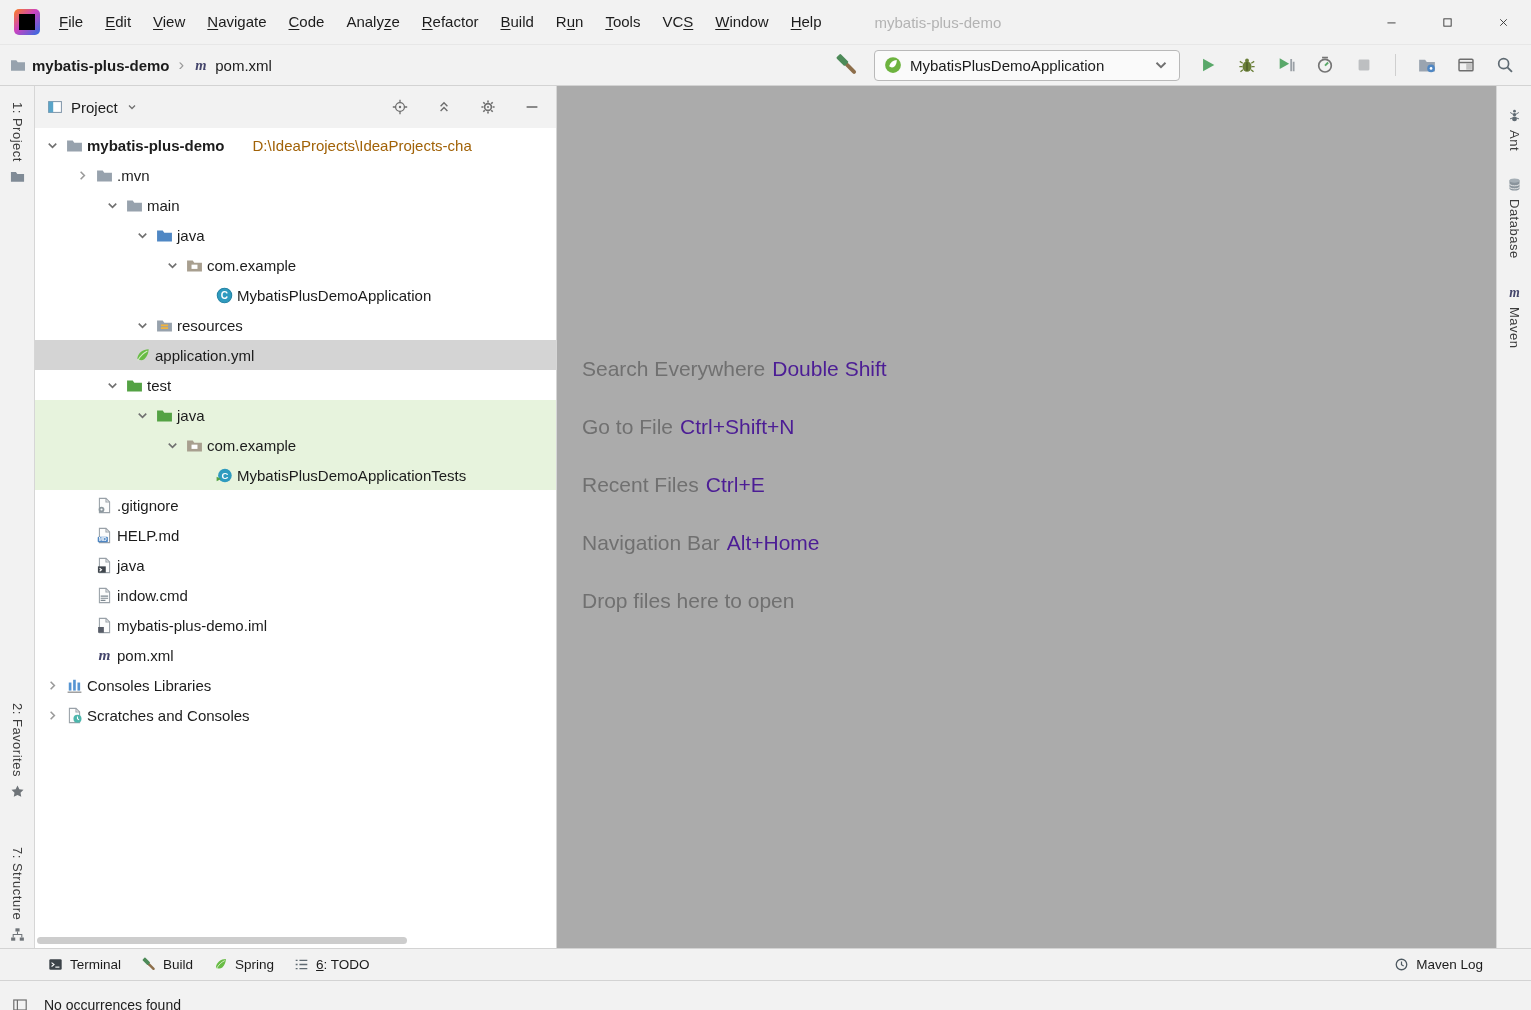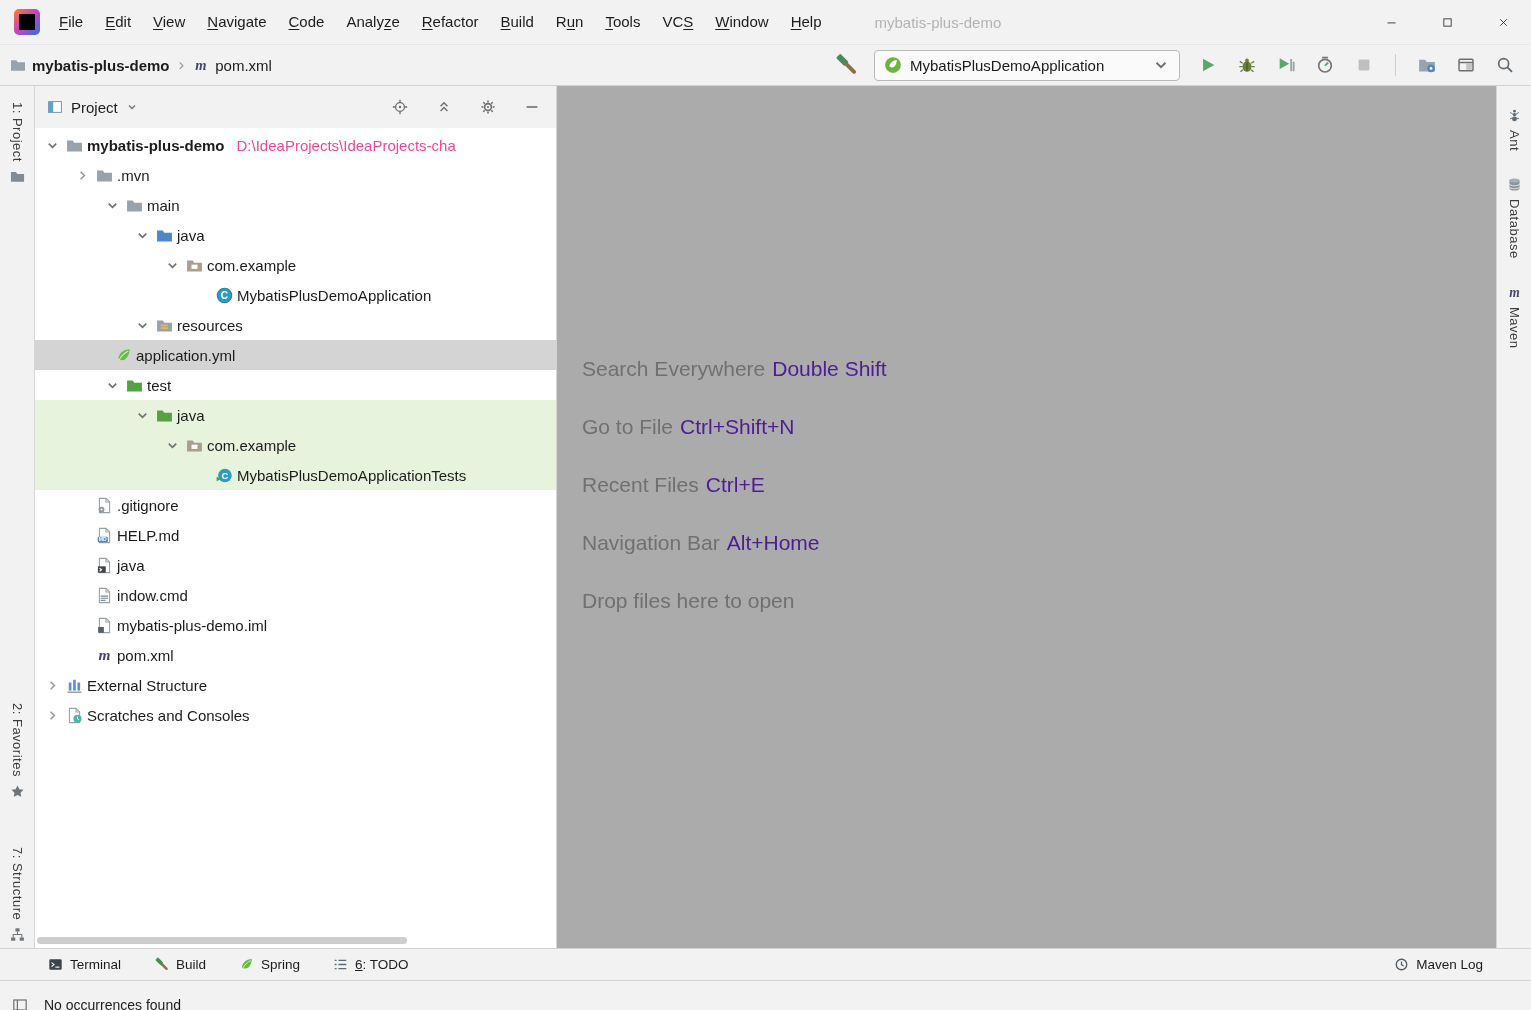--- a/index.html
+++ b/index.html
@@ -55,33 +55,33 @@
   .panel-header{height:42px;background:#f2f2f2;display:flex;align-items:center;gap:8px;padding:0 12px;flex:none}
   .panel-title{font-size:15px}
   .panel-header-icons{margin-left:auto;display:flex;align-items:center;gap:20px}
 
   .tree{flex:1;overflow:hidden;padding-top:2px;font-size:15px;white-space:nowrap}
   .tree-row{height:30px;display:flex;align-items:center;gap:4px}
   .tree-row .icon svg{width:17px;height:17px}
   .tree-chevron{width:19px;flex:none;display:flex;justify-content:center}
   .tree-chevron svg{width:15px;height:15px}
   .tree-label{color:#1c1c1c}
-  .tree-sublabel{color:#ec4899;margin-left:8px}
+  .tree-sublabel{color:#a16207;margin-left:24px}
   .row-selected{background:#d4d4d4}
   .row-test{background:#e7f3dd}
   .hscroll{position:absolute;left:2px;bottom:4px;width:370px;height:7px;border-radius:4px;background:#cdcdcd}
 
   .editor{flex:1;background:#ababab;padding:266px 0 0 25px;overflow:hidden}
   .hint-line{font-size:21px;line-height:33px;margin-bottom:25px;color:#707070;white-space:nowrap}
   .hint-shortcut{color:#4c1d95;margin-left:7px}
 
   
   .bottom-bar{height:32px;background:#f2f2f2;border-top:1px solid #d3d3d3;display:flex;align-items:center;
               padding:0 14px 0 48px;font-size:13.5px}
-  .bb-group{display:flex;align-items:flex-start;gap:33px}
+  .bb-group{display:flex;align-items:flex-start;gap:20px}
   .bb-right{margin-left:auto;padding-right:34px}
   .bb-item{display:flex;align-items:center;gap:7px;white-space:nowrap}
   .bb-item .icon svg{width:15px;height:15px}
   .status-bar{height:30px;background:#f2f2f2;border-top:1px solid #d3d3d3;display:flex;align-items:flex-start;
               gap:16px;padding:16px 12px;font-size:14px}
 </style>
 </head>
 <body>
 
 <div class="ide">
@@ -407,21 +407,21 @@
             </span>
             <span class="icon ">
               <svg viewBox="0 0 16 16">
                 <path d="M1 13.7V3.3h5.3l1.5 2H15v8.4z" fill="#97a2ad"></path>
                 <rect x="4.6" y="7" width="6.8" height="1.7" fill="#f1b43e"></rect>
                 <rect x="4.6" y="9.6" width="6.8" height="1.7" fill="#f1b43e"></rect>
               </svg>
             </span>
             <span class="tree-label">resources</span>
           </div>
-          <div class="tree-row row-selected" style="padding-left:57px">
+          <div class="tree-row row-selected" style="padding-left:76px">
             <span class="tree-chevron"></span>
             <span class="icon ">
               <svg viewBox="0 0 16 16">
                 <path d="M13.8 2.2C8.2 2.3 4 5.6 3.1 10.8c1.8 1.9 4.8 2.1 6.8.4 2.4-2 3.7-5.2 3.9-9z" fill="#68bc45"></path>
                 <path d="M3.6 12.6C6 8.2 8.9 5.6 12.6 3.8" stroke="#d5ecc6" stroke-width="1" fill="none"></path>
               </svg>
             </span>
             <span class="tree-label">application.yml</span>
           </div>
           <div class="tree-row" style="padding-left:68px">
@@ -549,21 +549,21 @@
               </svg>
             </span>
             <span class="icon ">
               <svg viewBox="0 0 16 16">
                 <path d="M1.5 14.3h13" stroke="#8e8e8e" stroke-width="1.2"></path>
                 <rect x="2.6" y="5.2" width="2.5" height="7.6" fill="#5795d2"></rect>
                 <rect x="6.7" y="2.6" width="2.5" height="10.2" fill="#5795d2"></rect>
                 <rect x="10.8" y="5.2" width="2.5" height="7.6" fill="#5795d2"></rect>
               </svg>
             </span>
-            <span class="tree-label">External Structure</span>
+            <span class="tree-label">Consoles Libraries</span>
           </div>
           <div class="tree-row" style="padding-left:8px">
             <span class="tree-chevron">
               <svg viewBox="0 0 16 16">
                 <path d="M6 4l4 4-4 4" fill="none" stroke="#9a9a9a" stroke-width="1.7"></path>
               </svg>
             </span>
             <span class="icon ">
               <svg viewBox="0 0 16 16">
                 <path d="M3.2 1.3h6.2l3.4 3.4v10H3.2z" fill="#fcfcfc" stroke="#99a1a8" stroke-width="1"></path>

